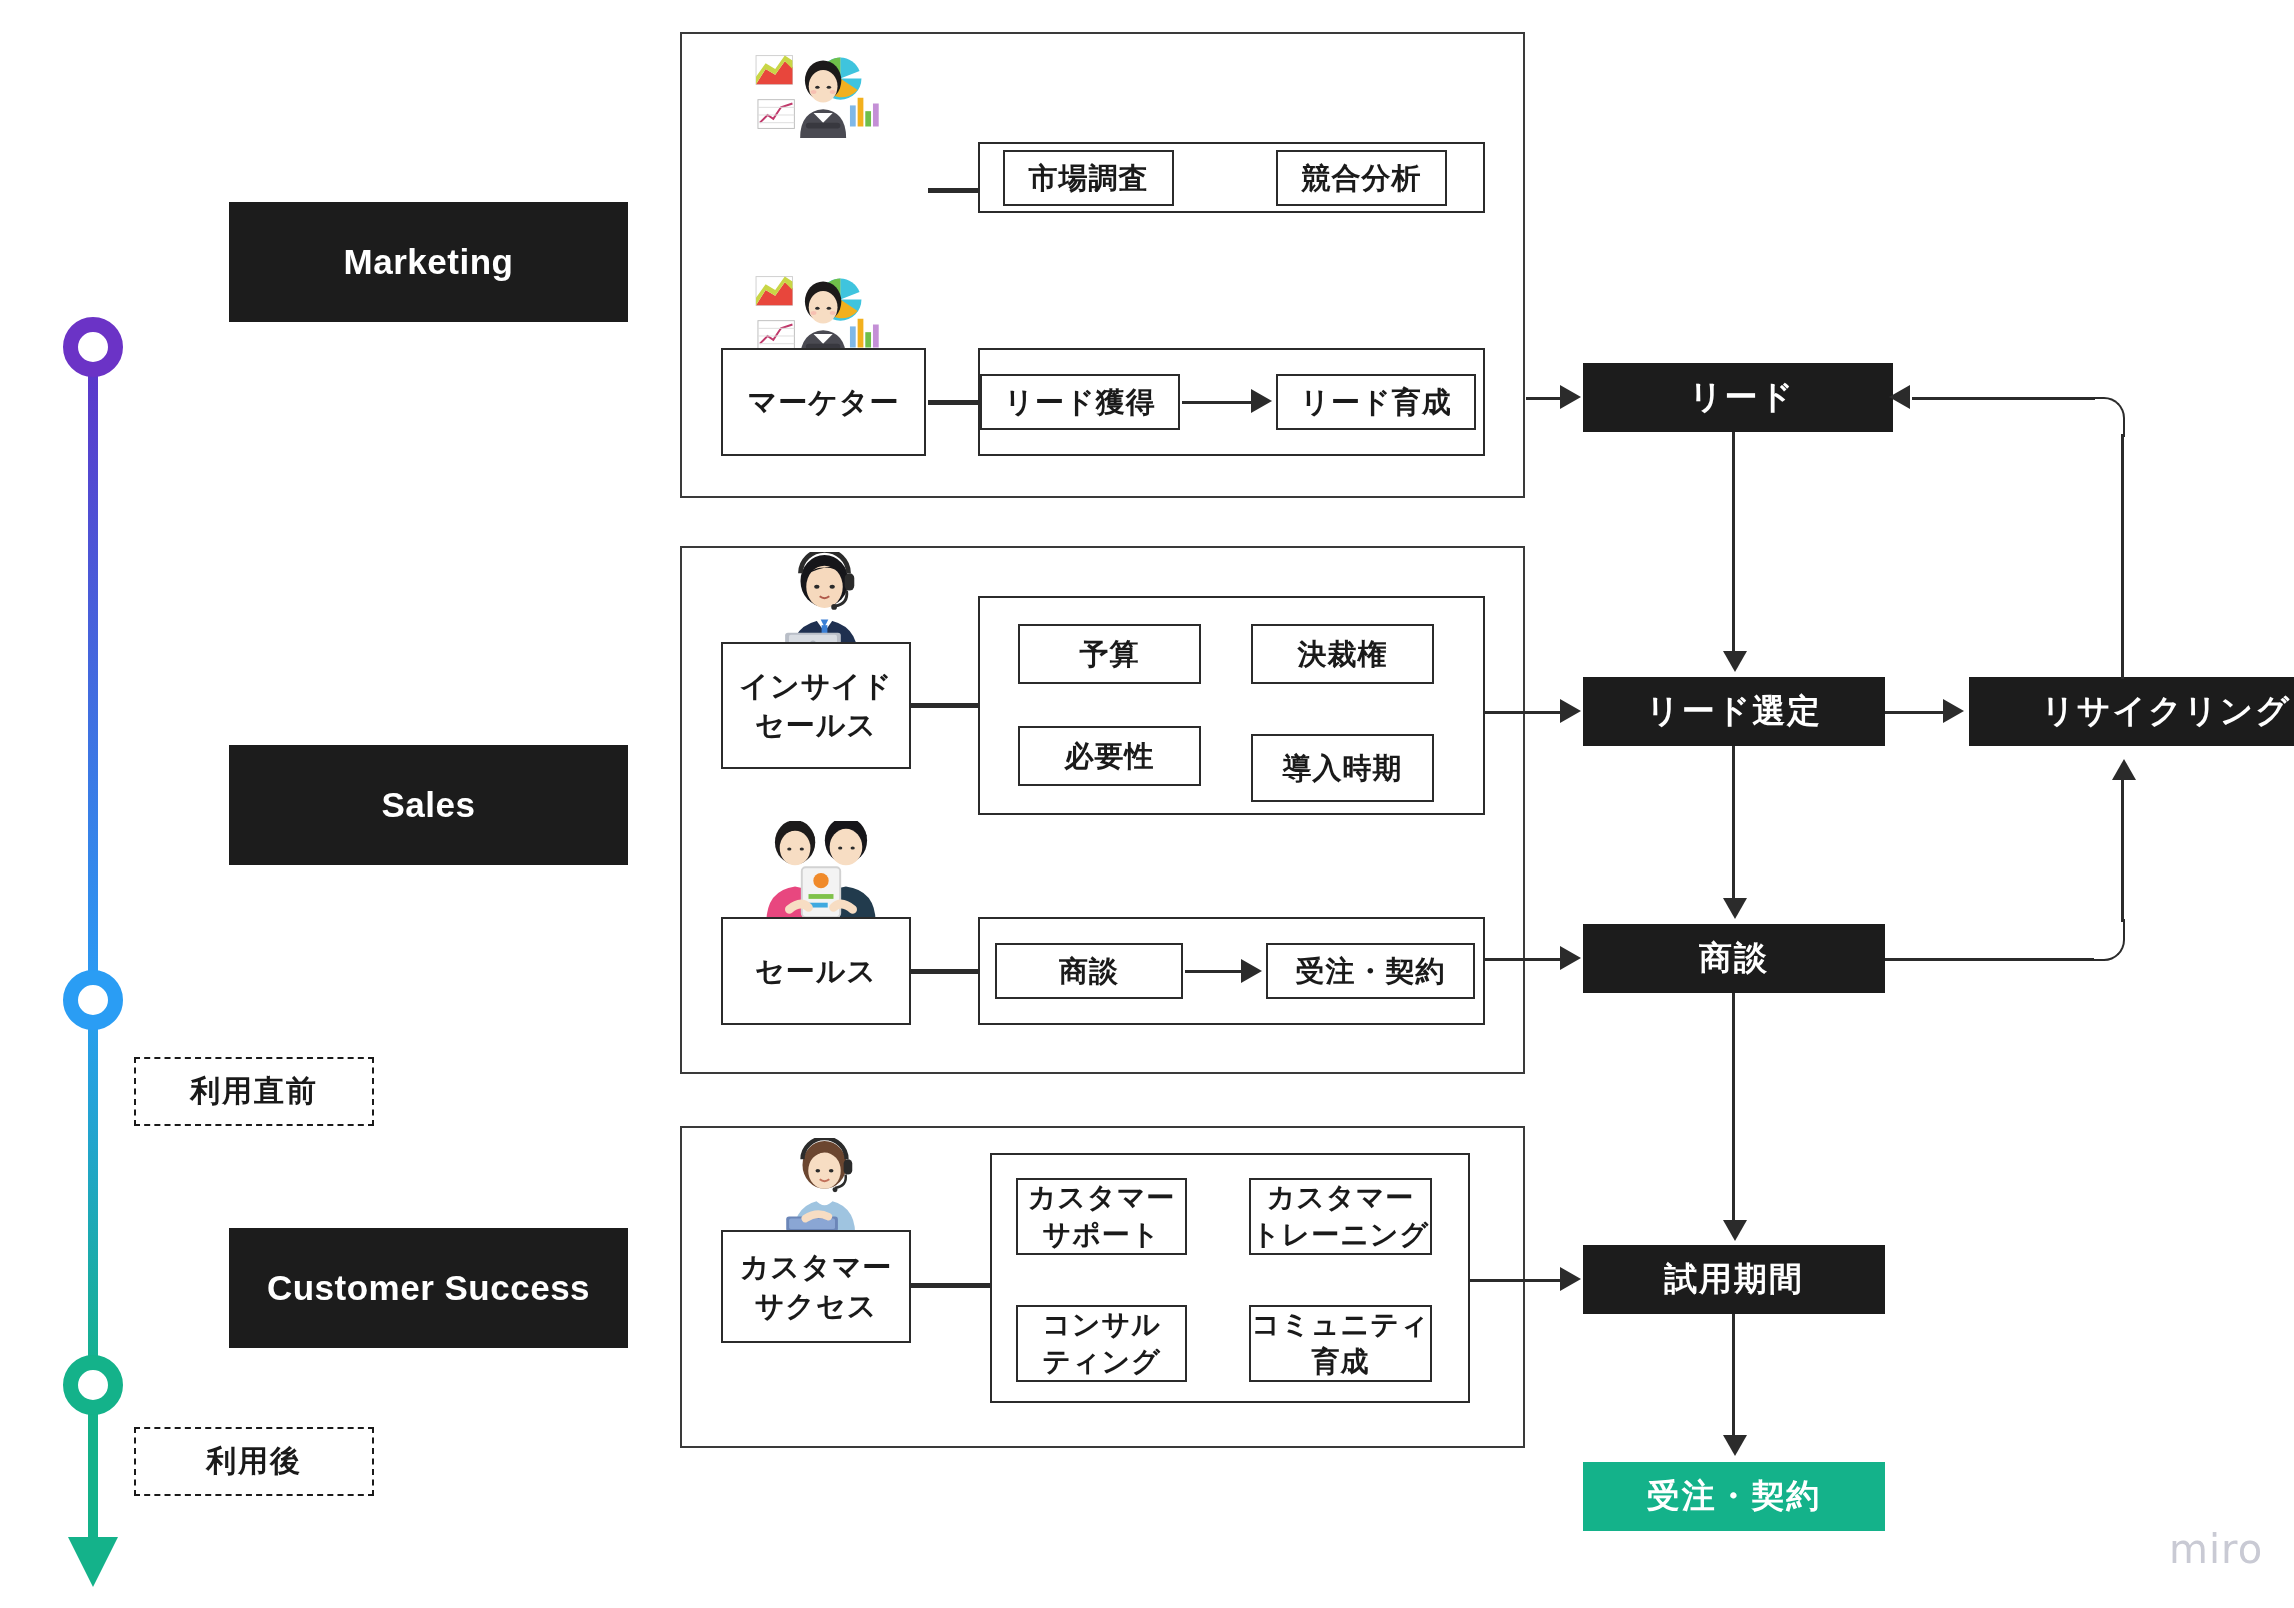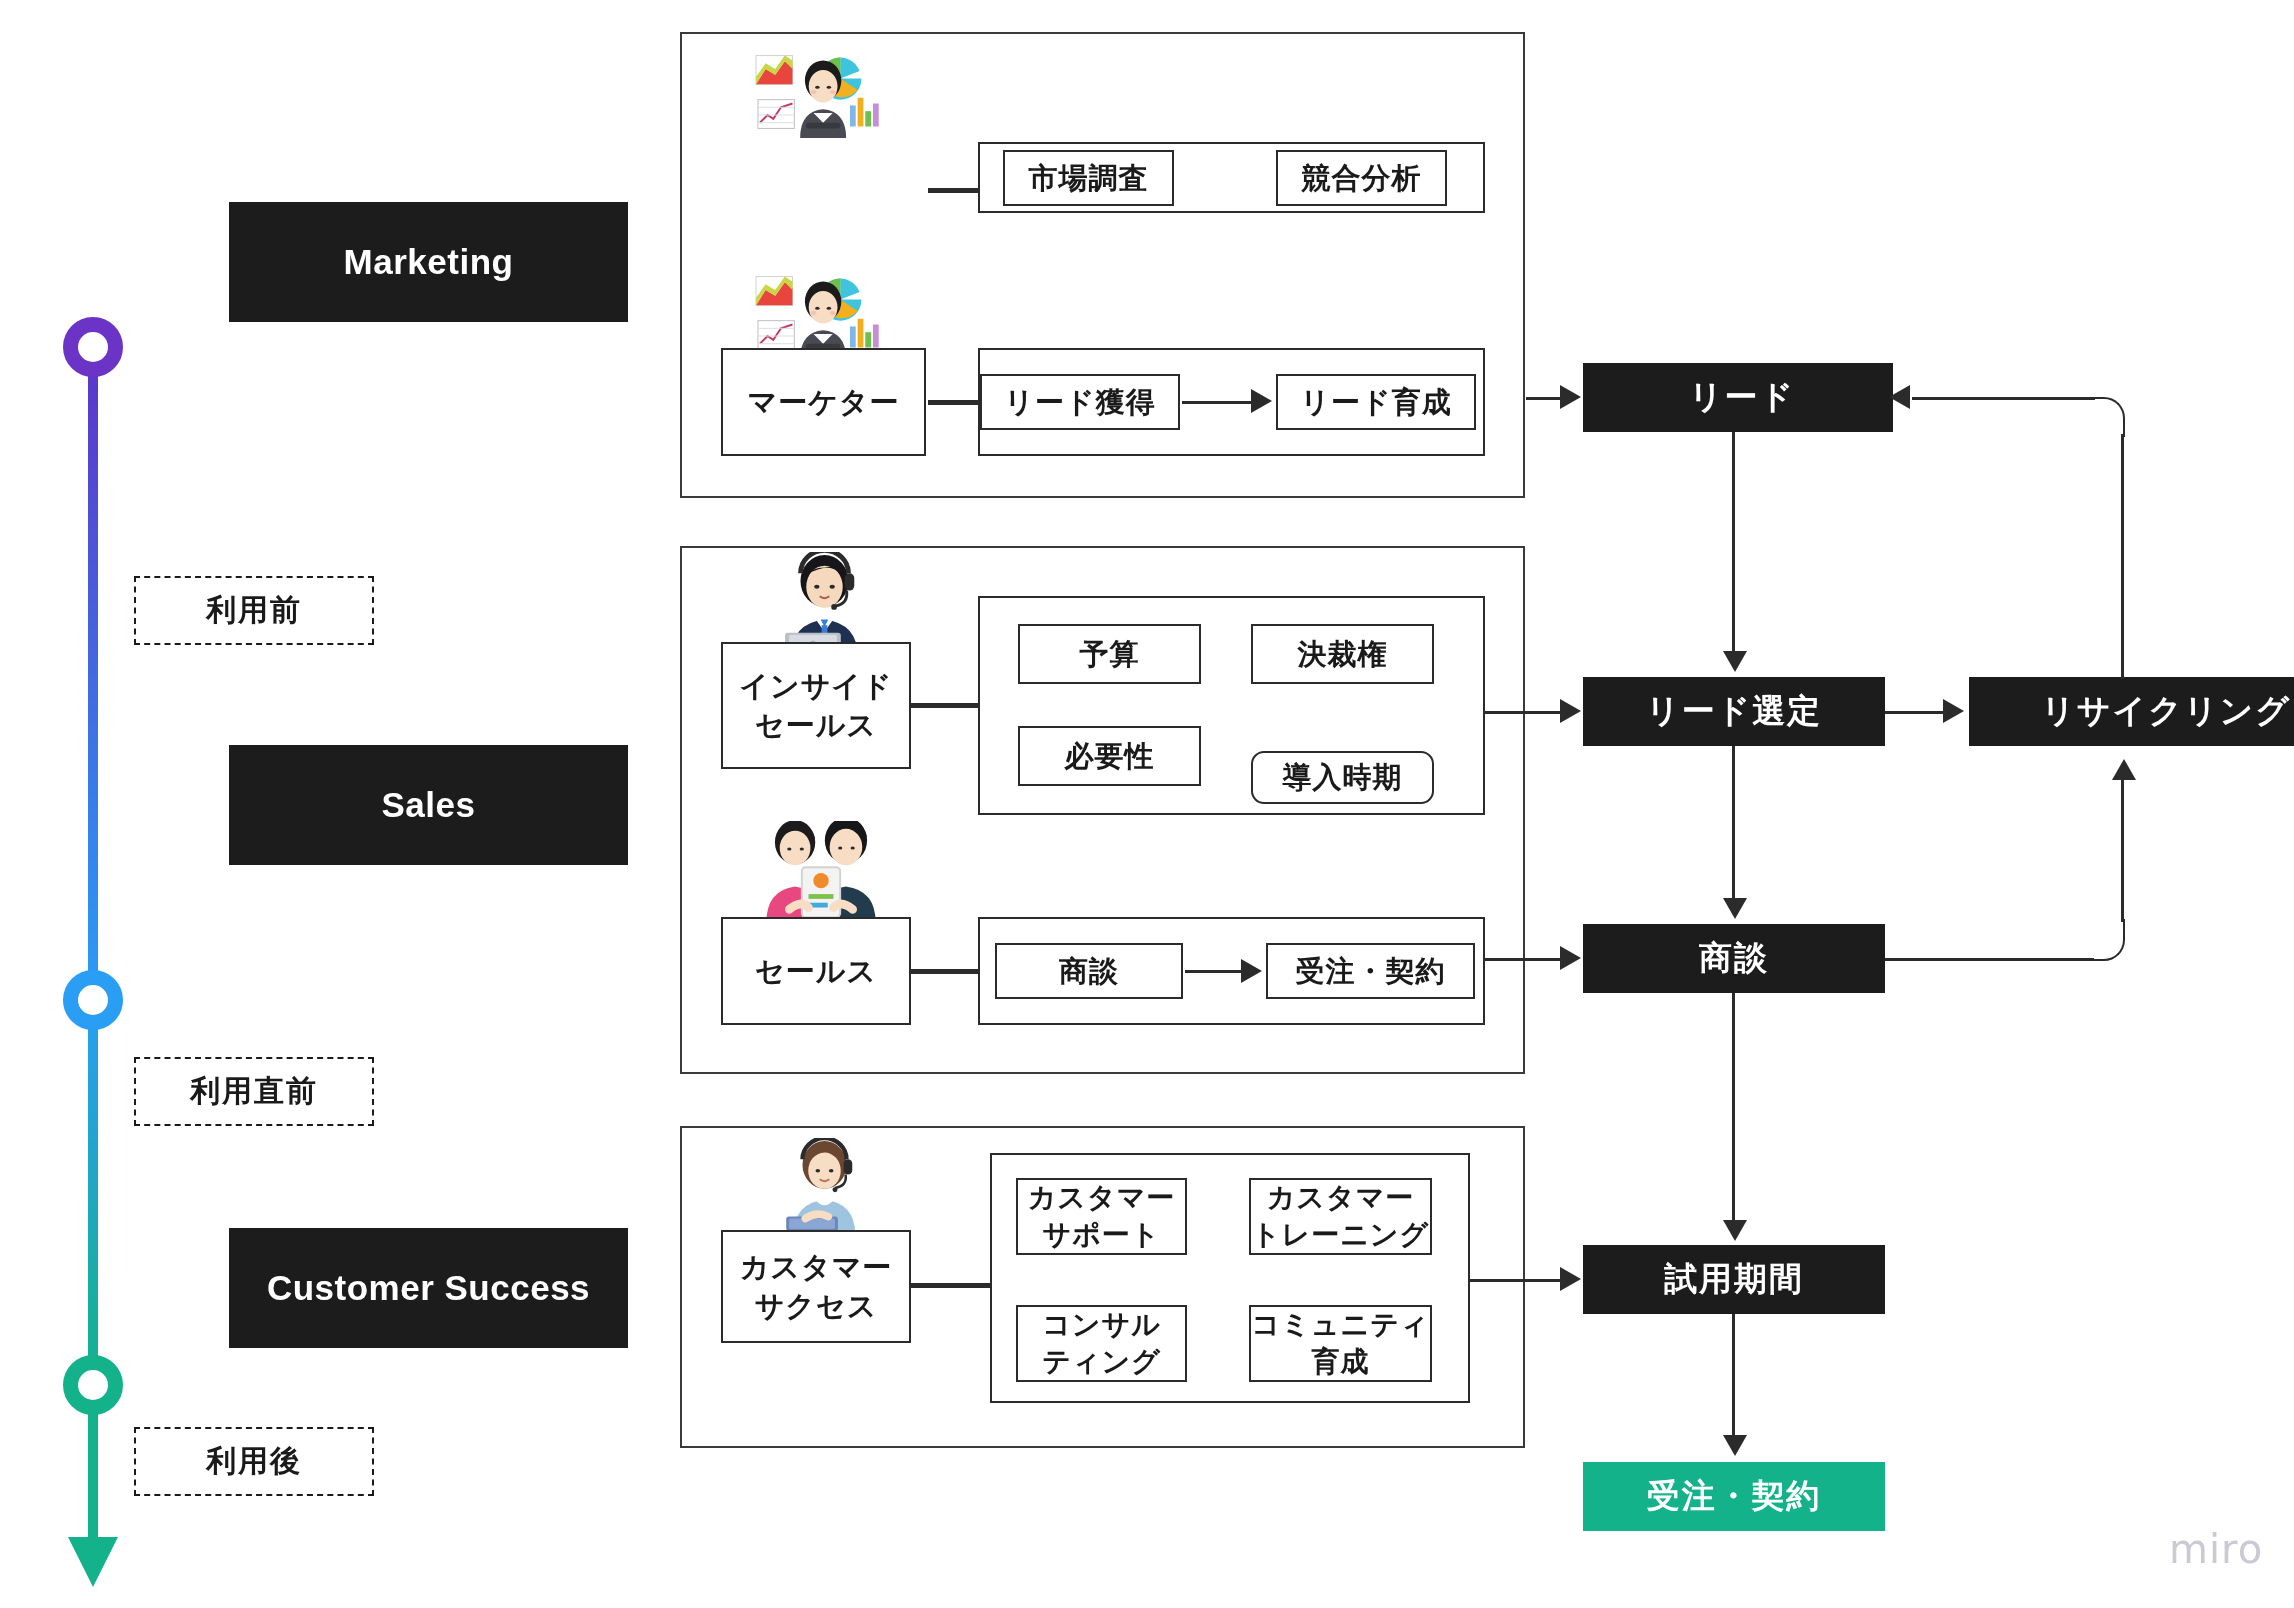--- a/index.html
+++ b/index.html
@@ -67,23 +67,20 @@
   <div class="ln" style="width:9.6px;left:88px;top:346px;height:653px;border-radius:4.8px;background:linear-gradient(#5c34c9,#2a9df4);"></div>
   <div class="ln" style="width:9.6px;left:88px;top:999px;height:384px;border-radius:4.8px;background:linear-gradient(#2a9df4,#14b28a);"></div>
   <div class="ln" style="width:9.6px;left:88px;top:1383px;height:163px;border-radius:4.8px;background:#14b28a;"></div>
 
   <div class="tl-node" style="left:63px;top:317px;border:15.4px solid #6b33c6;"></div>
   <div class="tl-node" style="left:63px;top:970px;border:15.4px solid #2a9df4;"></div>
   <div class="tl-node" style="left:63px;top:1355px;border:15.4px solid #14b28a;"></div>
 
   <div class="tl-arrow" style="left:68px;top:1537px;border-top:50px solid #14b28a;"></div>
 
-  <div class="stage" style="left:134px;top:576px;width:240px;height:69px;">
-    <span>利用前</span>
-  </div>
   <div class="stage" style="left:134px;top:1057px;width:240px;height:69px;">
     <span>利用直前</span>
   </div>
   <div class="stage" style="left:134px;top:1427px;width:240px;height:69px;">
     <span>利用後</span>
   </div>
 
   <div class="dept" style="left:229px;top:202px;width:399px;height:120px;">
     <span>Marketing</span>
   </div>
@@ -218,21 +215,21 @@
   <div class="group" style="left:978px;top:596px;width:507px;height:219px;"></div>
   <div class="wbox" style="left:1018px;top:624px;width:183px;height:60px;">
     <span>予算</span>
   </div>
   <div class="wbox" style="left:1251px;top:624px;width:183px;height:60px;">
     <span>決裁権</span>
   </div>
   <div class="wbox" style="left:1018px;top:726px;width:183px;height:60px;">
     <span>必要性</span>
   </div>
-  <div class="wbox" style="left:1251px;top:751px;width:183px;height:53px;border-radius:13px;">
+  <div class="wbox" style="left:1251px;top:734px;width:183px;height:68px;">
     <span>導入時期</span>
   </div>
   <div class="ln h" style="left:911px;top:703px;width:69px;height:4.8px;"></div>
 
   <div class="persona" style="left:749px;top:821px;width:144px;height:102px;">
     <svg viewBox="0 0 150 106">
       <ellipse cx="48" cy="22" rx="21" ry="23" fill="#1d1b1b"></ellipse>
       <ellipse cx="48" cy="28" rx="16" ry="18" fill="#f7ddc3"></ellipse>
       <path d="M27 18 q21 -18 42 0 q-6 -20 -42 0Z" fill="#1d1b1b"></path>
       <ellipse cx="42" cy="29" rx="2.2" ry="1.6" fill="#2b2b2b"></ellipse>

